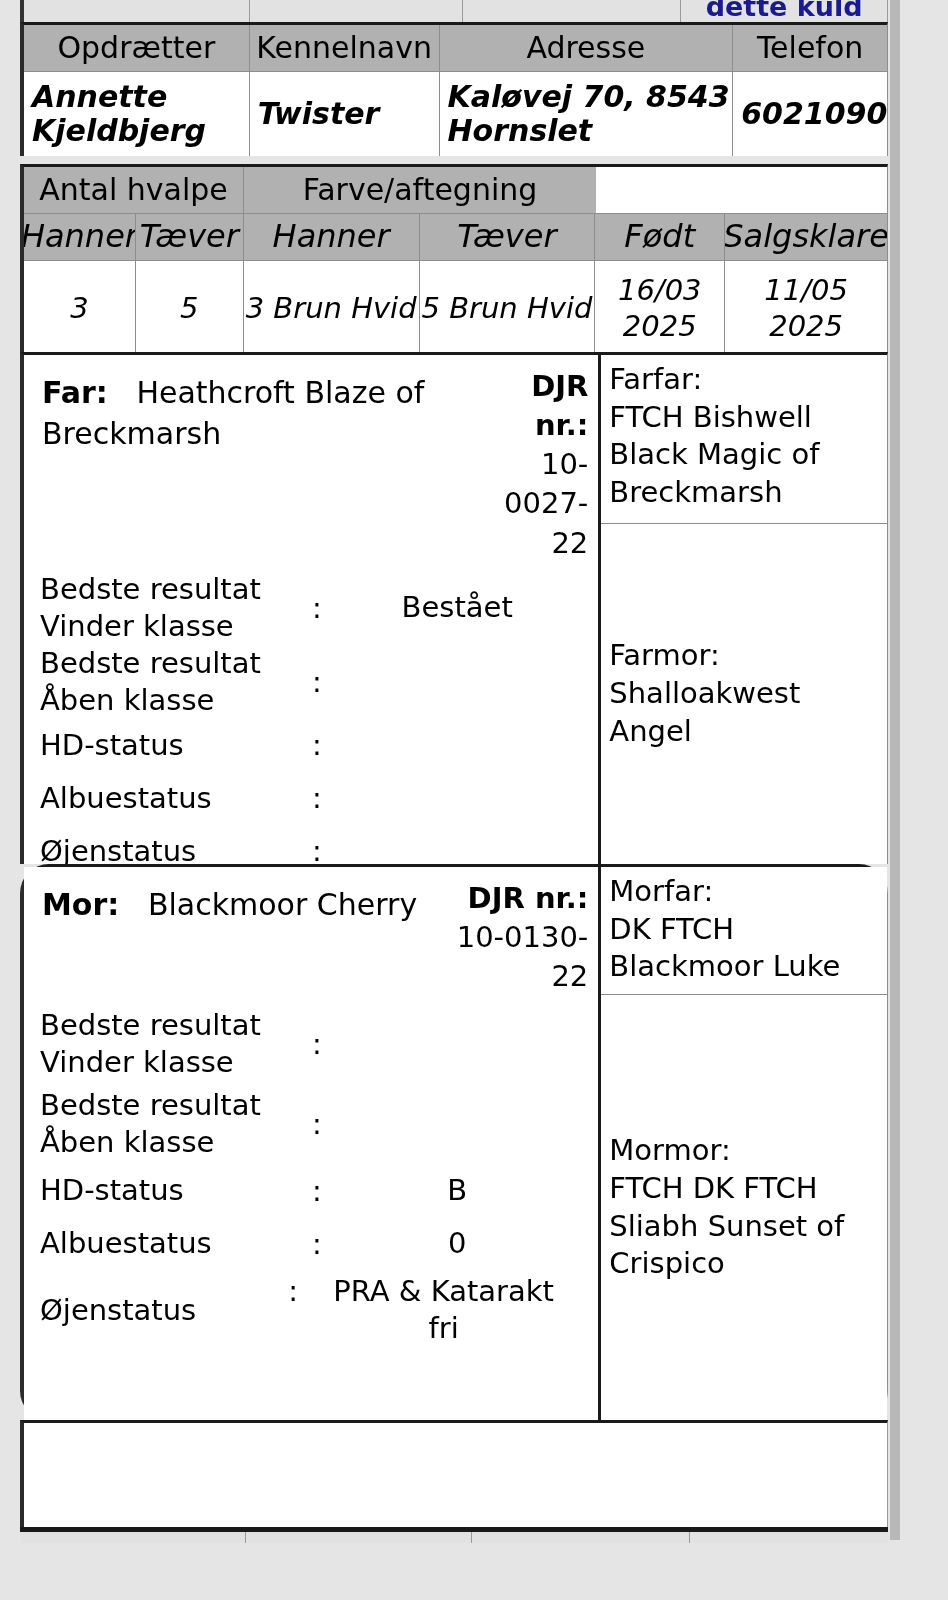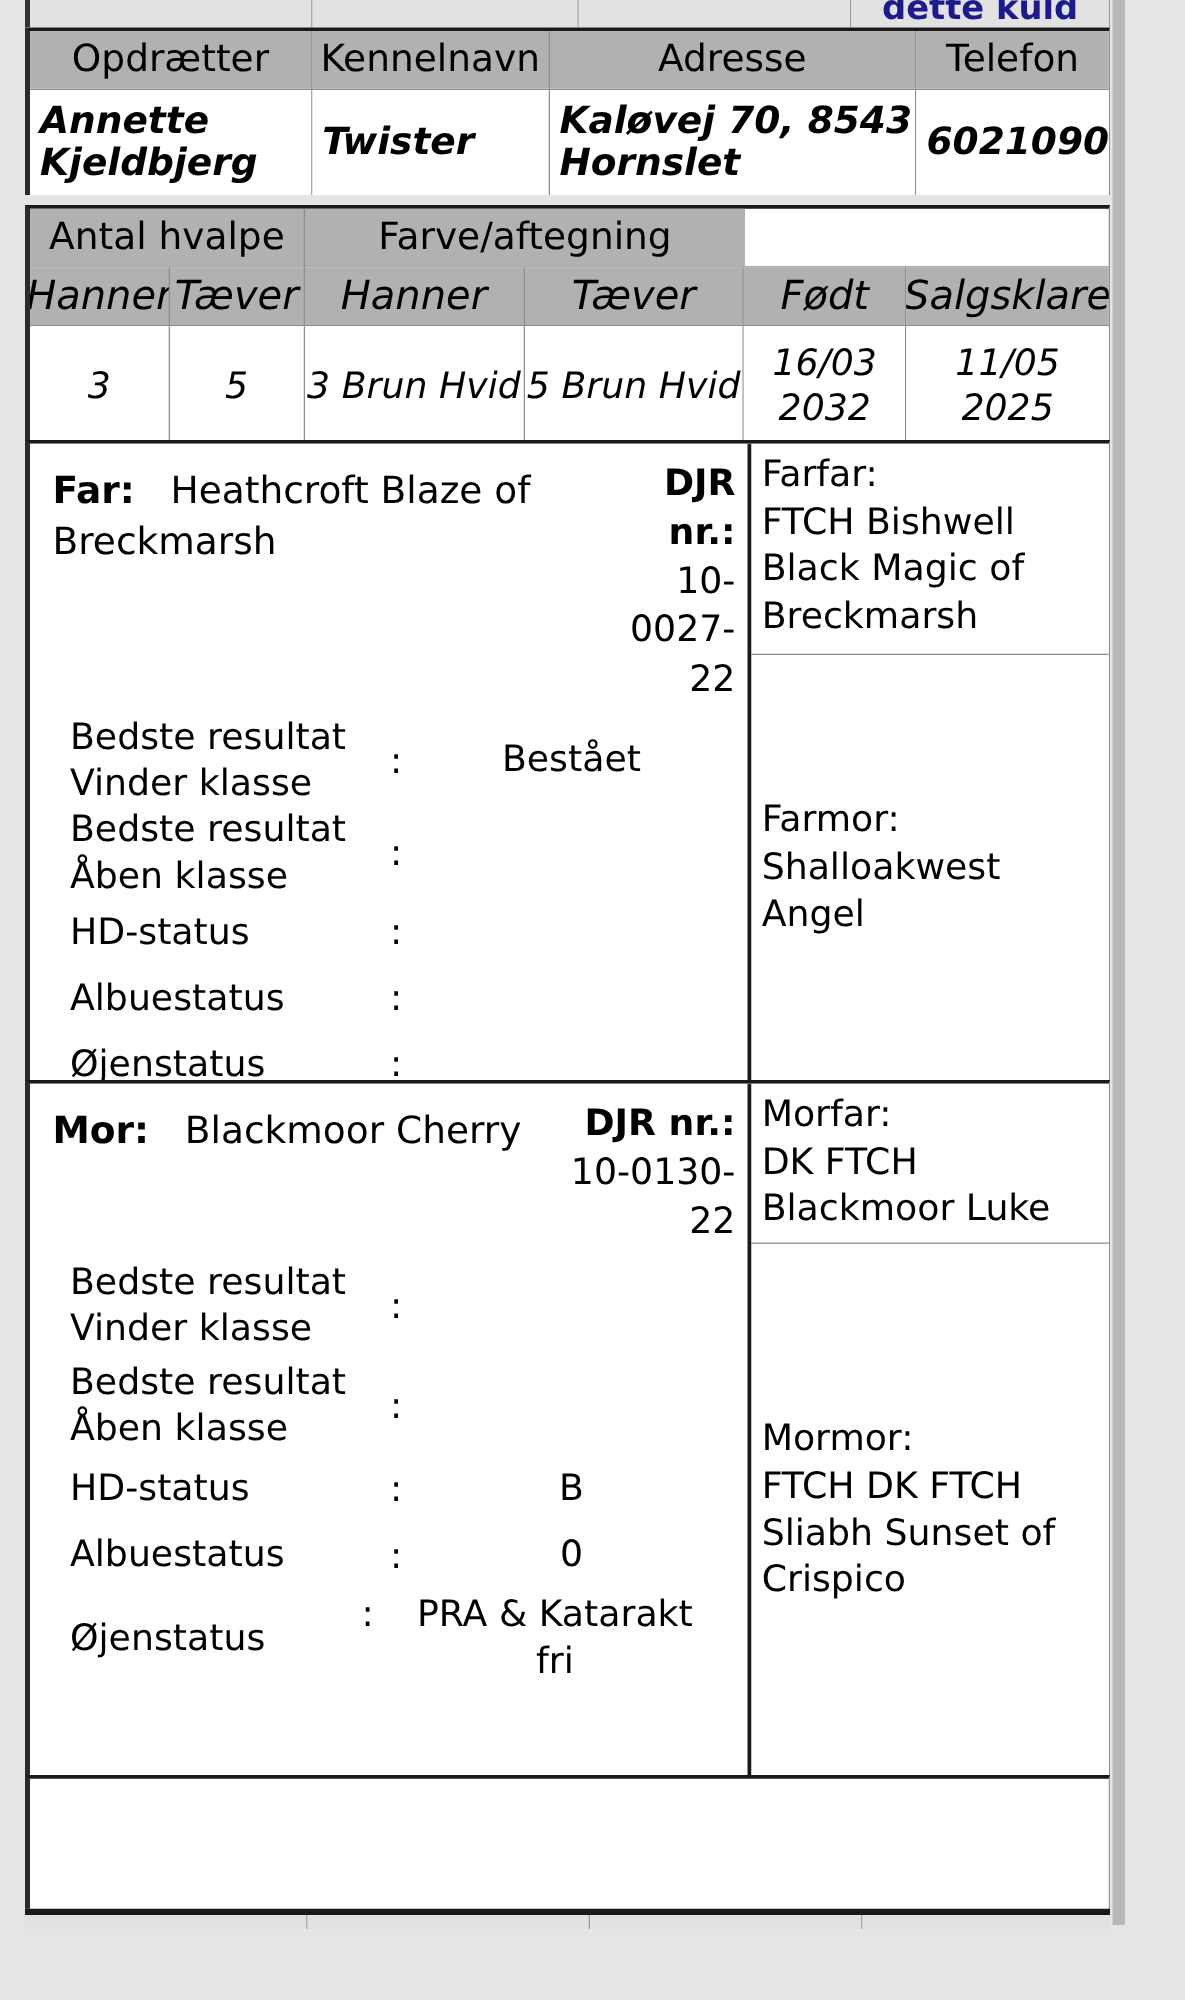--- a/index.html
+++ b/index.html
@@ -156,21 +156,21 @@
   .attrs { width: 100%; box-sizing: border-box; }
   .attr {
     display: flex;
     align-items: center;
     width: 100%;
     box-sizing: border-box;
   }
   .attr-label {
     width: 288px;
     box-sizing: border-box;
-    padding-left: 32px;
+    padding-left: 16px;
     font-size: 29px;
     line-height: 1.28;
   }
   .attr-colon {
     width: 40px;
     box-sizing: border-box;
     font-size: 29px;
     text-align: left;
   }
   .attr-value {
@@ -264,21 +264,21 @@
       <div class="cellv hdr-sm" style="width:176px;height:46px;">Hanner</div>
       <div class="cellv hdr-sm" style="width:176px;height:46px;">Tæver</div>
       <div class="cellv hdr-sm" style="width:130px;height:46px;">Født</div>
       <div class="cellv hdr-sm" style="width:162px;height:46px;">Salgsklare</div>
     </div>
     <div class="row sep-thin">
       <div class="cellv val" style="width:112px;height:94px;">3</div>
       <div class="cellv val" style="width:108px;height:94px;">5</div>
       <div class="cellv val" style="width:176px;height:94px;">3 Brun Hvid</div>
       <div class="cellv val" style="width:176px;height:94px;">5 Brun Hvid</div>
-      <div class="cellv val" style="width:130px;height:94px;">16/03 2032</div>
+      <div class="cellv val" style="width:130px;height:94px;">16/03 2025</div>
       <div class="cellv val" style="width:162px;height:94px;">11/05 2025</div>
     </div>
   </div>
 
   <div class="sec" style="top:352px;height:512px;">
     <div class="parent-wrap" style="height:509px;">
       <div class="parent-left">
         <div class="pname-row">
           <div class="pname-name">
             <span class="tag">Far:</span>
@@ -323,21 +323,21 @@
           <span>FTCH Bishwell Black Magic of Breckmarsh</span>
         </div>
         <div class="gp-box gp-divider" style="height:341px;display:flex;flex-direction:column;justify-content:center;">
           <span class="tag">Farmor:</span>
           <span>Shalloakwest Angel</span>
         </div>
       </div>
     </div>
   </div>
 
-  <div class="sec" style="top:864px;height:556px;">
+  <div class="sec" style="top:864px;height:556px;border-radius:29px;">
     <div class="parent-wrap" style="height:553px;">
       <div class="parent-left">
         <div class="pname-row">
           <div class="pname-name">
             <span class="tag">Mor:</span>
             &nbsp;&nbsp;<span>Blackmoor Cherry</span>
           </div>
           <div class="pname-djr">
             <span class="tag">DJR nr.:</span>
             <span>10-0130-22</span>

